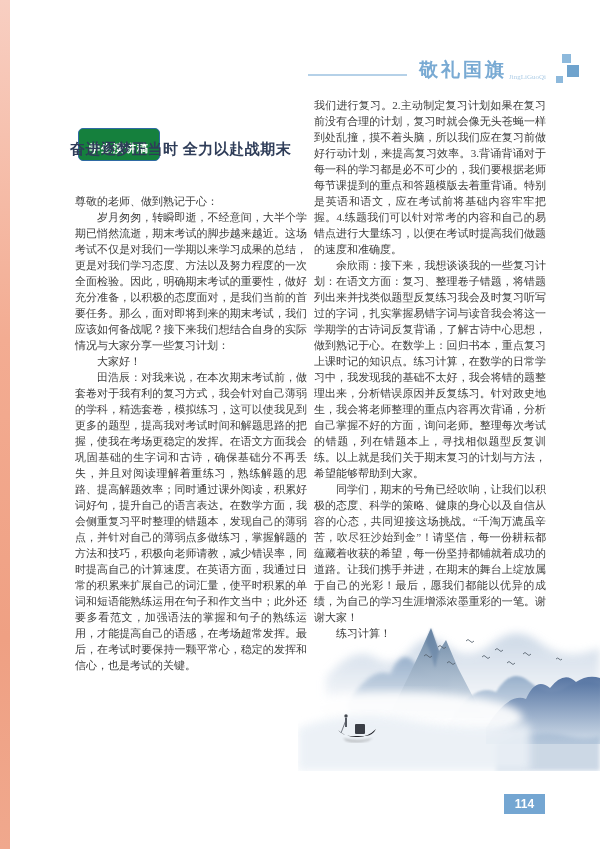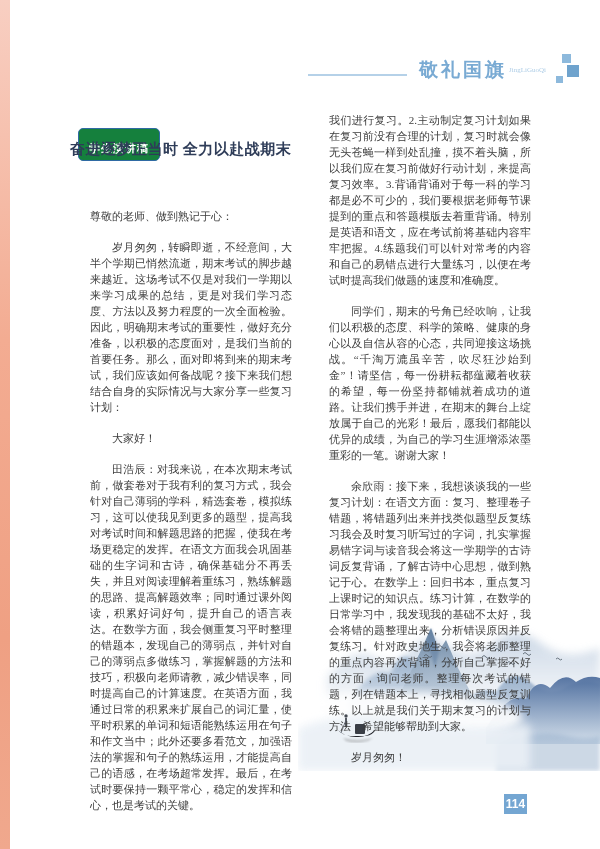--- a/index.html
+++ b/index.html
@@ -8,44 +8,44 @@
         font-family:"Liberation Serif","DejaVu Serif",serif;}
   
   .edge-strip{position:absolute;left:0;top:0;width:10px;height:849px;
         background:linear-gradient(180deg,#f8cfc2 0%,#f3ac92 40%,#efa083 75%,#f0a88d 100%);}
   
   .header{position:absolute;left:308px;top:50px;right:20px;height:40px;
         display:flex;align-items:center;}
   .header-line{flex:1;height:2px;background:#b5d1e8;margin-top:10px;}
   .header-title{margin-left:12px;font-size:19px;font-weight:bold;color:#79aad3;
         letter-spacing:3px;white-space:nowrap;}
-  .header-sub{font-size:7px;color:#aecde6;align-self:flex-end;margin:0 4px 16px 2px;white-space:nowrap;}
+  .header-sub{font-size:7px;color:#aecde6;align-self:flex-end;margin:0 4px 9px 2px;white-space:nowrap;}
   .pixel-icon{position:relative;width:30px;height:36px;display:inline-block;}
   .pixel-icon i{position:absolute;display:block;}
   .pixel-icon .s1{left:12px;top:2px;width:9px;height:9px;background:#8db9dc;}
   .pixel-icon .s2{left:17px;top:13px;width:12px;height:12px;background:#6fa3cd;}
   .pixel-icon .s3{left:6px;top:24px;width:7px;height:7px;background:#8db9dc;}
   
   .badge{position:absolute;left:78px;top:128px;background:#15803d;color:#ffffff;
         font-size:11px;font-weight:bold;letter-spacing:1px;padding:12px 10px 4px;
         border-radius:5px;border:1px solid #2f6aa3;}
   
   .title{position:absolute;left:70px;top:140px;width:240px;margin:0;
         font-size:15px;font-weight:bold;color:#2e3c58;white-space:nowrap;letter-spacing:.5px;}
   
   .col{position:absolute;width:232px;font-size:11px;line-height:16px;
         text-align:justify;color:#3c3c3c;z-index:3;}
-  .col p{margin:15px;text-indent:2em;}
+  .col p{margin:0;text-indent:2em;}
   .col p.noindent{text-indent:0;}
   .col-left{left:75px;top:193px;}
   .col-right{left:314px;top:97px;}
   
   .artwork{position:absolute;left:298px;top:606px;width:302px;height:165px;z-index:1;}
   
-  .page-number{position:absolute;left:504px;top:794px;width:23px;height:20px;
+  .page-number{position:absolute;left:504px;top:794px;width:41px;height:20px;
         background:#74a6d2;color:#ffffff;font-size:12px;font-weight:bold;
         display:flex;align-items:center;justify-content:center;
         font-family:"Liberation Sans","DejaVu Sans",sans-serif;z-index:4;}
 </style>
 </head>
 <body>
 
 <div class="page">
 
   <div class="edge-strip"></div>
@@ -67,23 +67,23 @@
 
   <div class="col col-left">
     <p class="noindent">尊敬的老师、做到熟记于心：</p>
     <p>岁月匆匆，转瞬即逝，不经意间，大半个学期已悄然流逝，期末考试的脚步越来越近。这场考试不仅是对我们一学期以来学习成果的总结，更是对我们学习态度、方法以及努力程度的一次全面检验。因此，明确期末考试的重要性，做好充分准备，以积极的态度面对，是我们当前的首要任务。那么，面对即将到来的期末考试，我们应该如何备战呢？接下来我们想结合自身的实际情况与大家分享一些复习计划：</p>
     <p>大家好！</p>
     <p>田浩辰：对我来说，在本次期末考试前，做套卷对于我有利的复习方式，我会针对自己薄弱的学科，精选套卷，模拟练习，这可以使我见到更多的题型，提高我对考试时间和解题思路的把握，使我在考场更稳定的发挥。在语文方面我会巩固基础的生字词和古诗，确保基础分不再丢失，并且对阅读理解着重练习，熟练解题的思路、提高解题效率；同时通过课外阅读，积累好词好句，提升自己的语言表达。在数学方面，我会侧重复习平时整理的错题本，发现自己的薄弱点，并针对自己的薄弱点多做练习，掌握解题的方法和技巧，积极向老师请教，减少错误率，同时提高自己的计算速度。在英语方面，我通过日常的积累来扩展自己的词汇量，使平时积累的单词和短语能熟练运用在句子和作文当中；此外还要多看范文，加强语法的掌握和句子的熟练运用，才能提高自己的语感，在考场超常发挥。最后，在考试时要保持一颗平常心，稳定的发挥和信心，也是考试的关键。</p>
   </div>
 
   <div class="col col-right">
     <p class="noindent">我们进行复习。2.主动制定复习计划如果在复习前没有合理的计划，复习时就会像无头苍蝇一样到处乱撞，摸不着头脑，所以我们应在复习前做好行动计划，来提高复习效率。3.背诵背诵对于每一科的学习都是必不可少的，我们要根据老师每节课提到的重点和答题模版去着重背诵。特别是英语和语文，应在考试前将基础内容牢牢把握。4.练题我们可以针对常考的内容和自己的易错点进行大量练习，以便在考试时提高我们做题的速度和准确度。</p>
+    <p>余欣雨：接下来，我想谈谈我的一些复习计划：在语文方面：复习、整理卷子错题，将错题列出来并找类似题型反复练习我会及时复习听写过的字词，扎实掌握易错字词与读音我会将这一学期学的古诗词反复背诵，了解古诗中心思想，做到熟记于心。在数学上：回归书本，重点复习上课时记的知识点。练习计算，在数学的日常学习中，我发现我的基础不太好，我会将错的题整理出来，分析错误原因并反复练习。针对政史地生，我会将老师整理的重点内容再次背诵，分析自己掌握不好的方面，询问老师。整理每次考试的错题，列在错题本上，寻找相似题型反复训练。以上就是我们关于期末复习的计划与方法，希望能够帮助到大家。</p>
     <p>同学们，期末的号角已经吹响，让我们以积极的态度、科学的策略、健康的身心以及自信从容的心态，共同迎接这场挑战。“千淘万漉虽辛苦，吹尽狂沙始到金”！请坚信，每一份耕耘都蕴藏着收获的希望，每一份坚持都铺就着成功的道路。让我们携手并进，在期末的舞台上绽放属于自己的光彩！最后，愿我们都能以优异的成绩，为自己的学习生涯增添浓墨重彩的一笔。谢谢大家！</p>
-    <p>余欣雨：接下来，我想谈谈我的一些复习计划：在语文方面：复习、整理卷子错题，将错题列出来并找类似题型反复练习我会及时复习听写过的字词，扎实掌握易错字词与读音我会将这一学期学的古诗词反复背诵，了解古诗中心思想，做到熟记于心。在数学上：回归书本，重点复习上课时记的知识点。练习计算，在数学的日常学习中，我发现我的基础不太好，我会将错的题整理出来，分析错误原因并反复练习。针对政史地生，我会将老师整理的重点内容再次背诵，分析自己掌握不好的方面，询问老师。整理每次考试的错题，列在错题本上，寻找相似题型反复训练。以上就是我们关于期末复习的计划与方法，希望能够帮助到大家。</p>
-    <p>岁月匆匆！</p>
+    <p>练习计算！</p>
   </div>
 
   <svg class="artwork" viewBox="0 0 302 165" xmlns="http://www.w3.org/2000/svg" aria-hidden="true">
     <defs>
       <filter id="b1">
           <feGaussianBlur stdDeviation="1"></feGaussianBlur>
         </filter>
       <filter id="b2">
           <feGaussianBlur stdDeviation="2"></feGaussianBlur>
         </filter>

